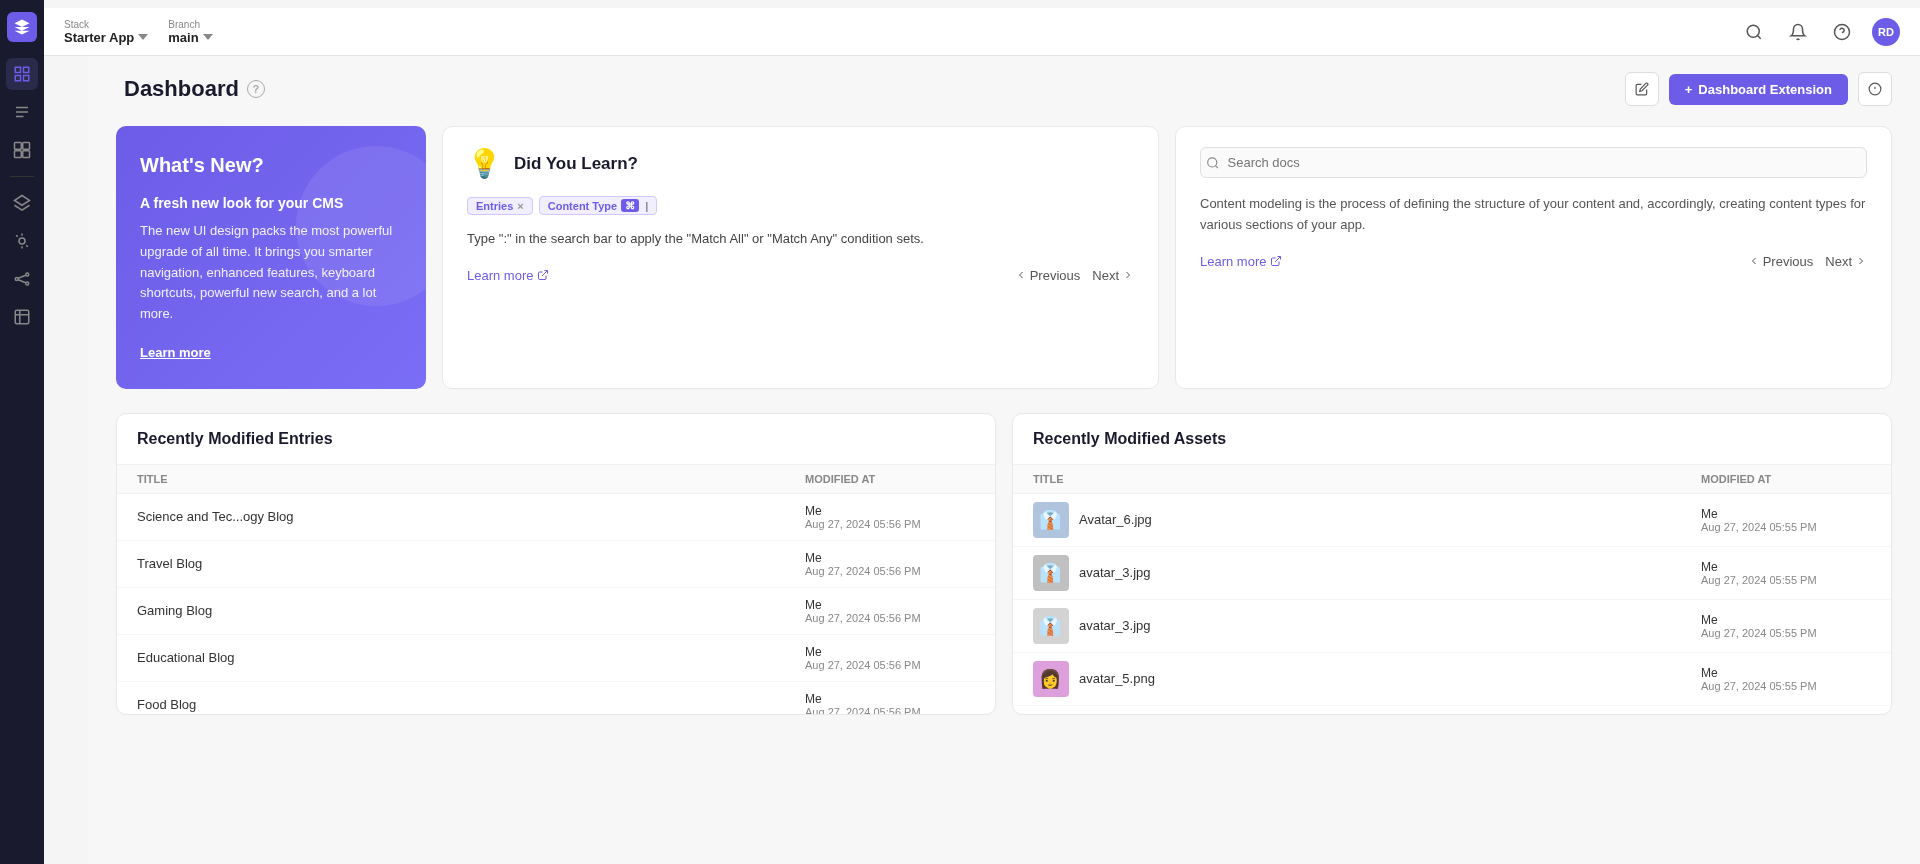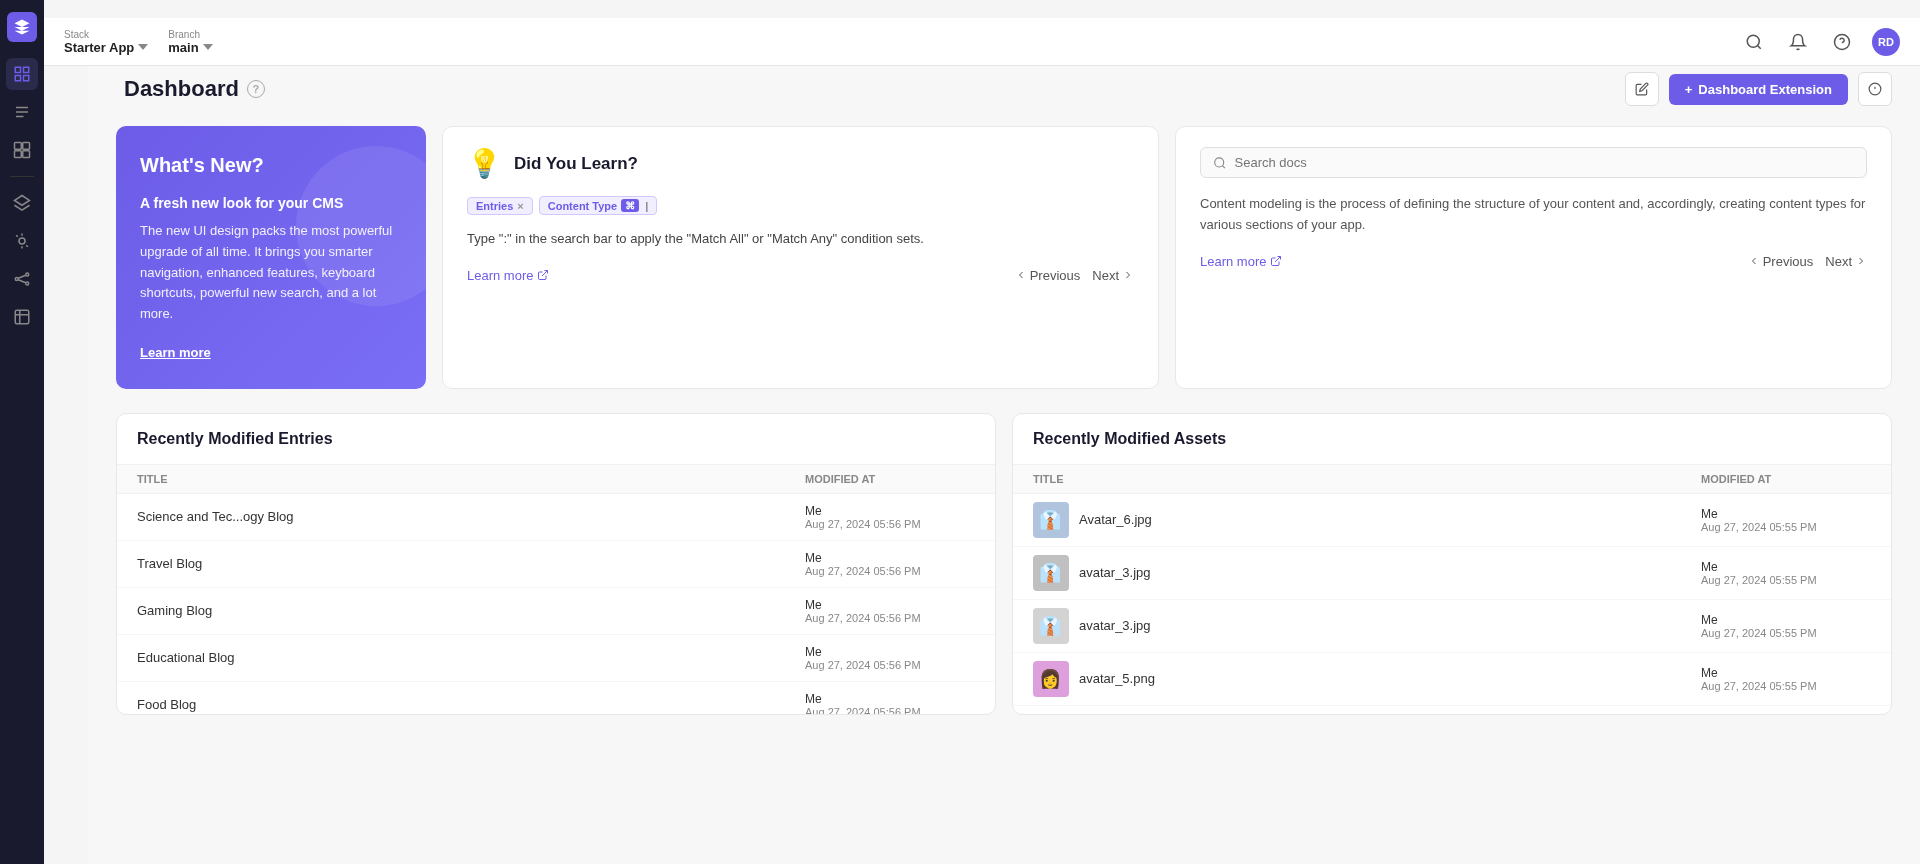--- a/index.html
+++ b/index.html
@@ -33,21 +33,21 @@
       cursor: pointer;
       color: #888;
       font-size: 16px;
     }
     .sidebar-icon.active { background: #2a2a4a; color: #6c5ce7; }
     .sidebar-divider { width: 24px; height: 1px; background: #333; margin: 4px 0; }
 
     
     .topbar {
       position: fixed;
-      top: 18px; left: 44px; right: 0;
+      top: 8px; left: 44px; right: 0;
       height: 48px;
       background: white;
       border-bottom: 1px solid #e5e5e5;
       display: flex;
       align-items: center;
       padding: 0 20px;
       gap: 16px;
       z-index: 9;
     }
     .topbar-stack-info {
@@ -291,21 +291,21 @@
       border-radius: 10px;
       padding: 20px 24px;
       border: 1px solid #e8e8e8;
     }
     .card-docs-search {
       display: flex;
       align-items: center;
       gap: 8px;
       border: 1px solid #e0e0e0;
       border-radius: 6px;
-      padding: 7px 12px;
+      padding: 7px 5px;
       margin-bottom: 16px;
       background: #fafafa;
     }
     .card-docs-search input {
       border: none;
       outline: none;
       background: transparent;
       font-size: 13px;
       color: #555;
       width: 100%;

